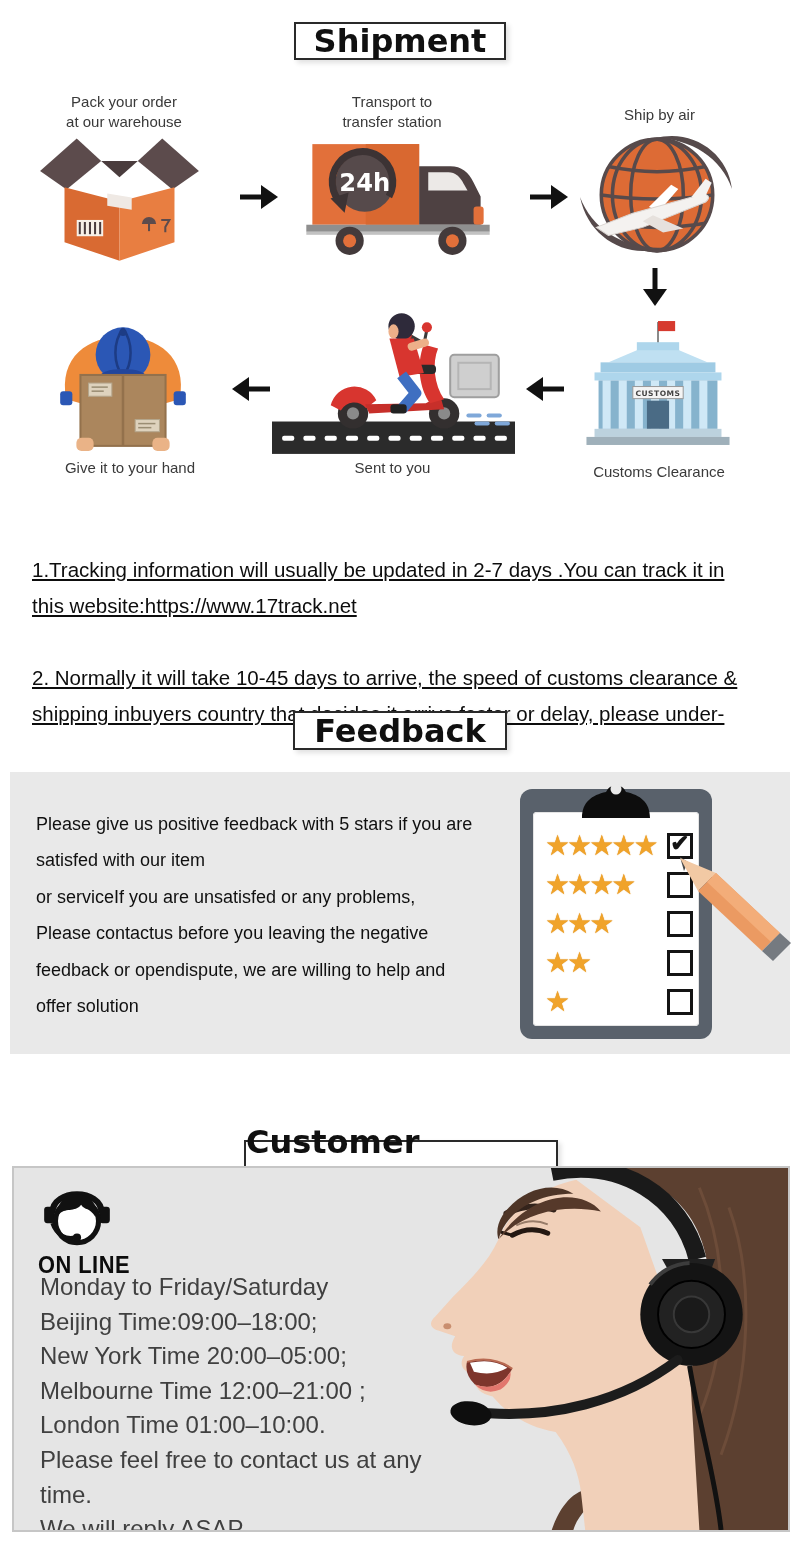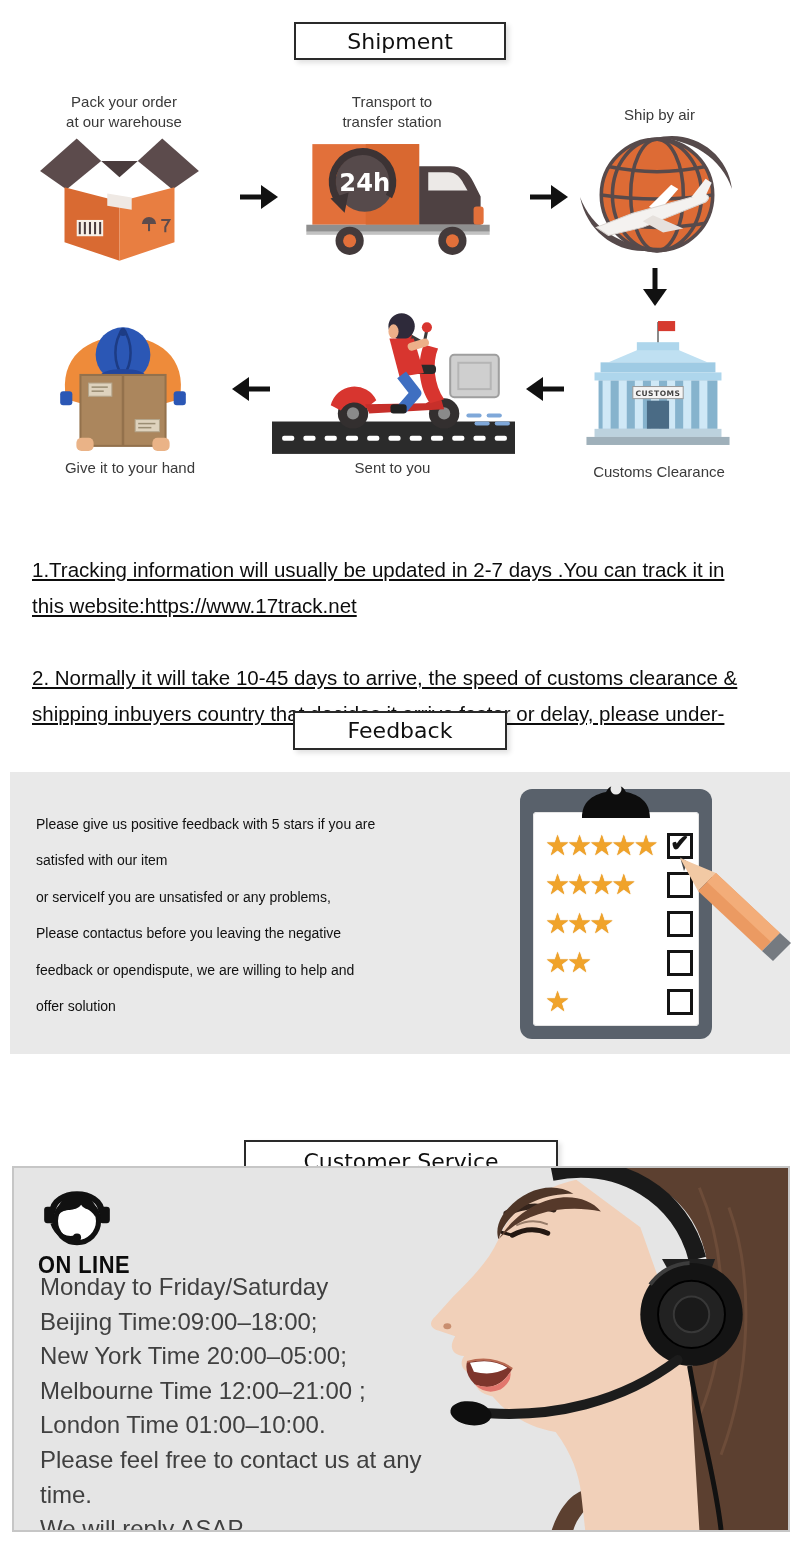--- a/index.html
+++ b/index.html
@@ -1,26 +1,26 @@
 <!DOCTYPE html>
 <html><head>
 <meta charset="utf-8">
 <style>
   html,body{margin:0;padding:0;background:#fff;}
   .page{position:relative;width:800px;height:1544px;background:#fff;overflow:hidden;
         font-family:"Liberation Sans",sans-serif;color:#111;}
   .abs{position:absolute;}
   .hdr-box{position:absolute;border:2px solid #2a2a2a;background:#fff;display:flex;align-items:center;justify-content:center;
-           font-family:"DejaVu Sans",sans-serif;font-weight:normal;font-size:22px;color:#101010;
+           font-family:"DejaVu Sans",sans-serif;font-weight:bold;font-size:32px;color:#101010;
            box-shadow:3px 3px 5px rgba(0,0,0,0.12);}
   .step-label{position:absolute;font-size:15px;color:#3a3a3a;text-align:center;white-space:pre-line;line-height:1.3;}
   .notes{position:absolute;left:32px;top:516px;width:745px;font-size:20.5px;color:#0d0d0d;line-height:36px;white-space:pre-line;}
   .notes p{margin:0;white-space:pre-line;text-decoration:underline;}
   .feedback-bg{position:absolute;left:10px;top:772px;width:780px;height:282px;background:#e9e9e9;}
-  .feedback-msg{position:absolute;left:36px;top:806px;width:478px;font-size:14px;line-height:36.4px;color:#101010;white-space:pre-line;}
+  .feedback-msg{position:absolute;left:36px;top:806px;width:478px;font-size:18px;line-height:36.4px;color:#101010;white-space:pre-line;}
   .clip-frame{position:absolute;left:520px;top:789px;width:192px;height:250px;background:#59616b;border-radius:12px;z-index:2;}
   .clip-paper{position:absolute;left:533px;top:812px;width:166px;height:214px;background:#fff;border-radius:4px;z-index:3;
               box-shadow:inset 0 0 0 1px #e4e4e4;}
   .clip-top{position:absolute;left:578px;top:776px;z-index:5;}
   #rating-rows{position:absolute;left:545px;top:829px;width:148px;z-index:4;}
   .rating-row{display:flex;align-items:center;height:33px;margin-bottom:6px;}
   .stars{flex:1;font-size:28px;color:#f0a32a;letter-spacing:-3px;line-height:1;text-shadow:0 0 1px #d68a1d;}
   .checkbox{width:20px;height:20px;border:3.5px solid #141414;background:#fff;font-size:23px;font-weight:bold;
             color:#141414;line-height:15px;text-align:center;overflow:visible;}
   .pencil{position:absolute;left:640px;top:815px;z-index:6;}

